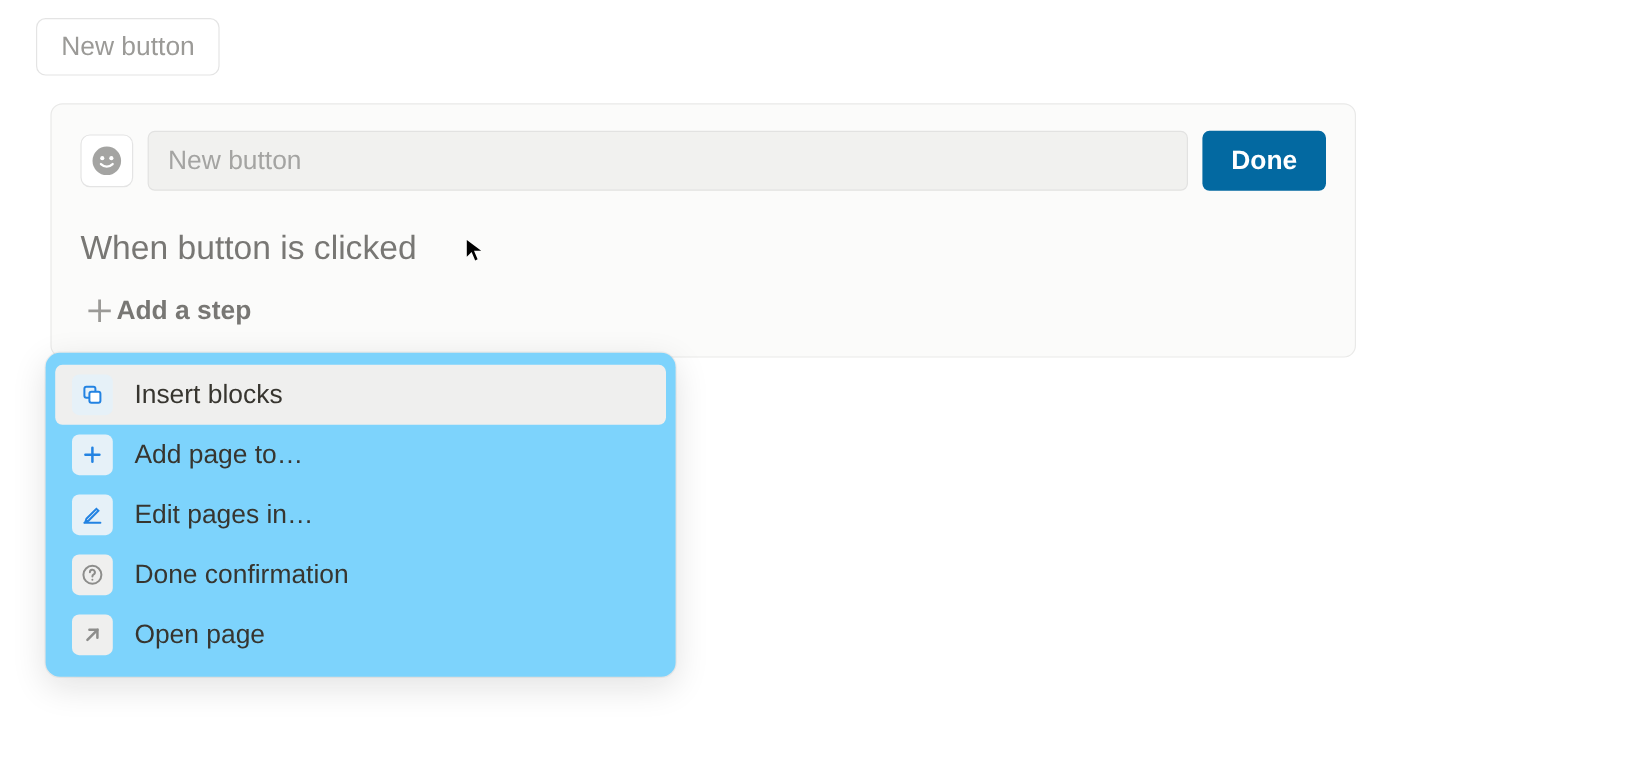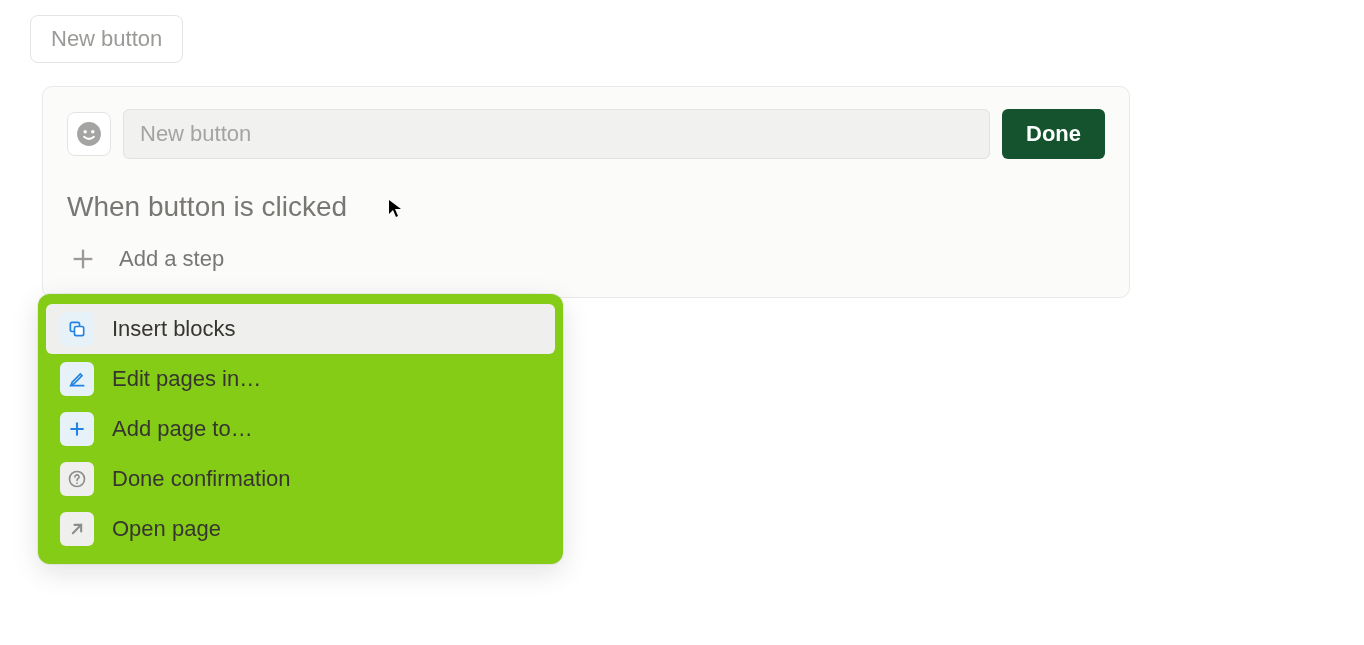--- a/index.html
+++ b/index.html
@@ -68,43 +68,43 @@
       color: #37352f;
       outline: none;
     }
     .name-input::placeholder { color: #a4a4a2; }
 
     .done-btn {
       height: 50px;
       padding: 0 24px;
       border: none;
       border-radius: 6px;
-      background: #14532d;
+      background: #0369a1;
       color: #ffffff;
       font-size: 22px;
       font-weight: 600;
       cursor: pointer;
       flex-shrink: 0;
     }
 
     .section-heading {
       margin-top: 32px;
       font-size: 28px;
       color: #787774;
       font-weight: 400;
     }
 
     .add-step {
       margin-top: 22px;
       display: flex;
       align-items: center;
-      gap: 22px;
       cursor: pointer;
       width: fit-content;
       padding: 0 2px;
+      font-weight: bold;
     }
 
     .plus-big {
       width: 28px;
       height: 28px;
       color: #9b9a97;
       stroke: currentColor;
       stroke-width: 2;
       fill: none;
     }
@@ -112,21 +112,21 @@
     .add-step-label {
       font-size: 22px;
       color: #787774;
     }
 
     .dropdown {
       position: absolute;
       left: 38px;
       top: 294px;
       width: 525px;
-      background: #84cc16;
+      background: #7dd3fc;
       border-radius: 12px;
       box-shadow: 0 8px 28px rgba(15,15,15,.12), 0 0 0 1px rgba(15,15,15,.05);
       padding: 10px 0;
     }
 
     .menu-item {
       display: flex;
       align-items: center;
       gap: 18px;
       padding: 8px 14px;
@@ -197,36 +197,36 @@
       <svg viewBox="0 0 24 24" fill="none" stroke="#2383e2" stroke-width="2">
         <rect x="4" y="4" width="11" height="11" rx="2"></rect>
         <rect x="9" y="9" width="11" height="11" rx="2" fill="#ffffff"></rect>
       </svg>
     </span>
     <span>Insert blocks</span>
   </div>
 
   <div class="menu-item">
     <span class="mi-icon blue">
+      <svg viewBox="0 0 24 24" fill="none" stroke="#2383e2" stroke-width="2.5" stroke-linecap="round">
+        <line x1="12" y1="5" x2="12" y2="19"></line>
+        <line x1="5" y1="12" x2="19" y2="12"></line>
+      </svg>
+    </span>
+    <span>Add page to…</span>
+  </div>
+
+  <div class="menu-item">
+    <span class="mi-icon blue">
       <svg viewBox="0 0 24 24" fill="none" stroke="#2383e2" stroke-width="2" stroke-linecap="round">
         <line x1="4" y1="20" x2="20" y2="20"></line>
         <path d="M6 16 L16 6 L18 8 L8 18 L5 19 Z"></path>
       </svg>
     </span>
     <span>Edit pages in…</span>
-  </div>
-
-  <div class="menu-item">
-    <span class="mi-icon blue">
-      <svg viewBox="0 0 24 24" fill="none" stroke="#2383e2" stroke-width="2.5" stroke-linecap="round">
-        <line x1="12" y1="5" x2="12" y2="19"></line>
-        <line x1="5" y1="12" x2="19" y2="12"></line>
-      </svg>
-    </span>
-    <span>Add page to…</span>
   </div>
 
   <div class="menu-item">
     <span class="mi-icon gray">
       <svg viewBox="0 0 24 24" fill="none" stroke="#8d8d8b" stroke-width="2">
         <circle cx="12" cy="12" r="9"></circle>
         <path d="M9.5 9.5 a2.5 2.5 0 1 1 3.5 2.3 c-1 .5-1 1.2-1 2" stroke-linecap="round"></path>
         <circle cx="12" cy="17" r="1" fill="#8d8d8b" stroke="none"></circle>
       </svg>
     </span>

